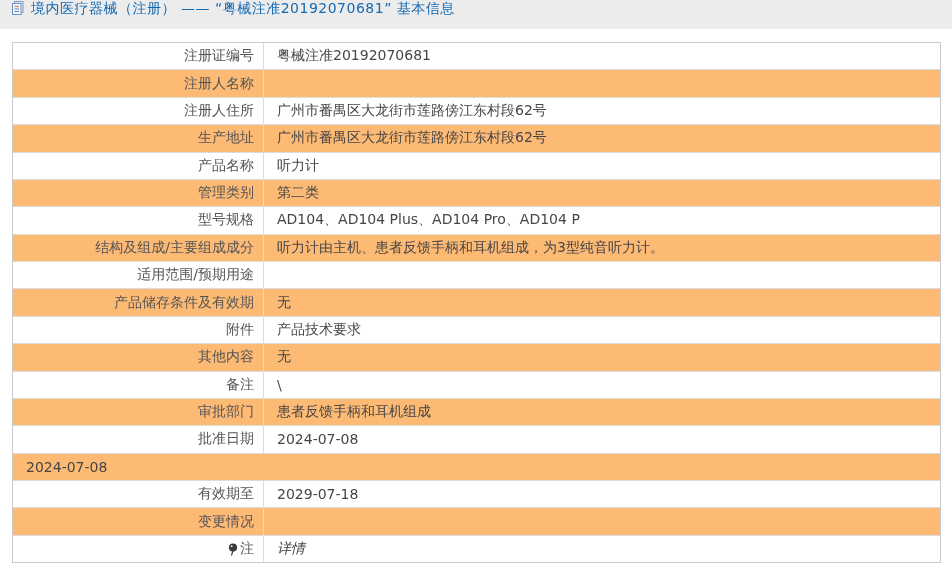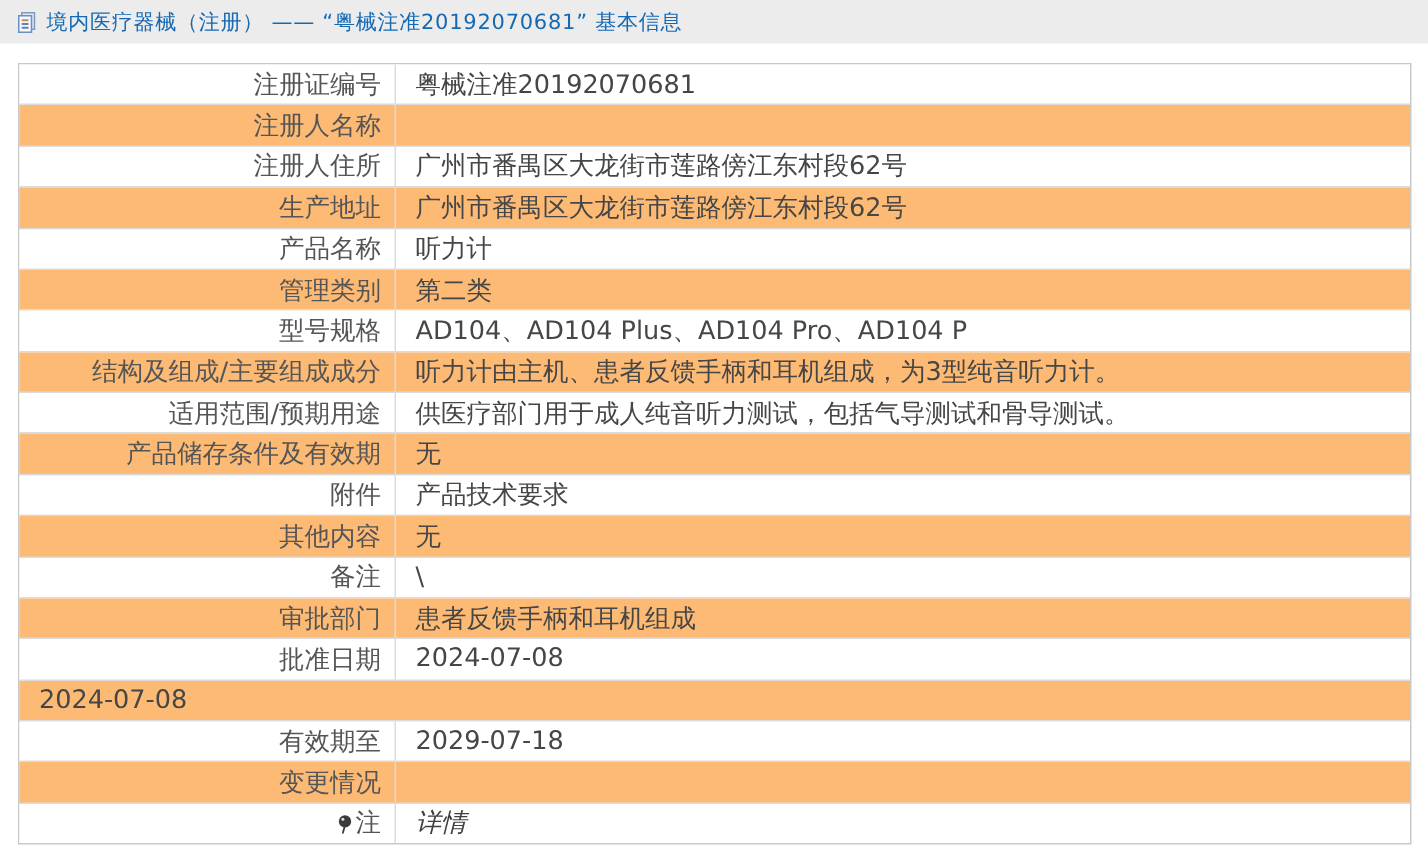--- a/index.html
+++ b/index.html
@@ -5,21 +5,21 @@
   * { margin: 0; padding: 0; box-sizing: border-box; }
   html, body {
     width: 952px; height: 572px;
     background: #ffffff;
     font-family: "DejaVu Sans", "Liberation Sans", sans-serif;
     overflow: hidden;
   }
   .header-bar {
     width: 952px; height: 29px;
     background: #ececec;
-    display: flex; align-items: center;
+    display: flex; align-items: flex-start;
     padding-left: 10px;
   }
   .doc-icon { display: inline-flex; margin-right: 6px; }
   .page-title {
     color: #1569b3;
     font-size: 14px;
     letter-spacing: 0.5px;
   }
   .info-table {
     margin: 13px 11px 0 12px;
@@ -27,21 +27,21 @@
     border: 1px solid #c9c9c9;
     display: flex; flex-direction: column;
     background: #ffffff;
   }
   .row {
     flex: 1;
     display: flex;
     align-items: stretch;
     border-bottom: 1px solid #dcdcdc;
     background: #ffffff;
-    font-size: 17px;
+    font-size: 14px;
   }
   .row:last-child { border-bottom: none; }
   .row.alt { background: #fdba74; }
   .label-cell {
     width: 251px; flex-shrink: 0;
     display: flex; align-items: center; justify-content: flex-end;
     padding-right: 9px;
     border-right: 1px solid #dcdcdc;
     color: #555555;
   }
@@ -120,21 +120,20 @@
     <div class="row alt">
       <div class="label-cell">
         <span>结构及组成/主要组成成分</span>
       </div>
       <div class="value-cell">听力计由主机、患者反馈手柄和耳机组成，为3型纯音听力计。</div>
     </div>
     <div class="row">
       <div class="label-cell">
         <span>适用范围/预期用途</span>
       </div>
-      <div class="value-cell">供医疗部门用于成人纯音听力测试，包括气导测试和骨导测试。</div>
     </div>
     <div class="row alt">
       <div class="label-cell">
         <span>产品储存条件及有效期</span>
       </div>
       <div class="value-cell">无</div>
     </div>
     <div class="row">
       <div class="label-cell">
         <span>附件</span>

